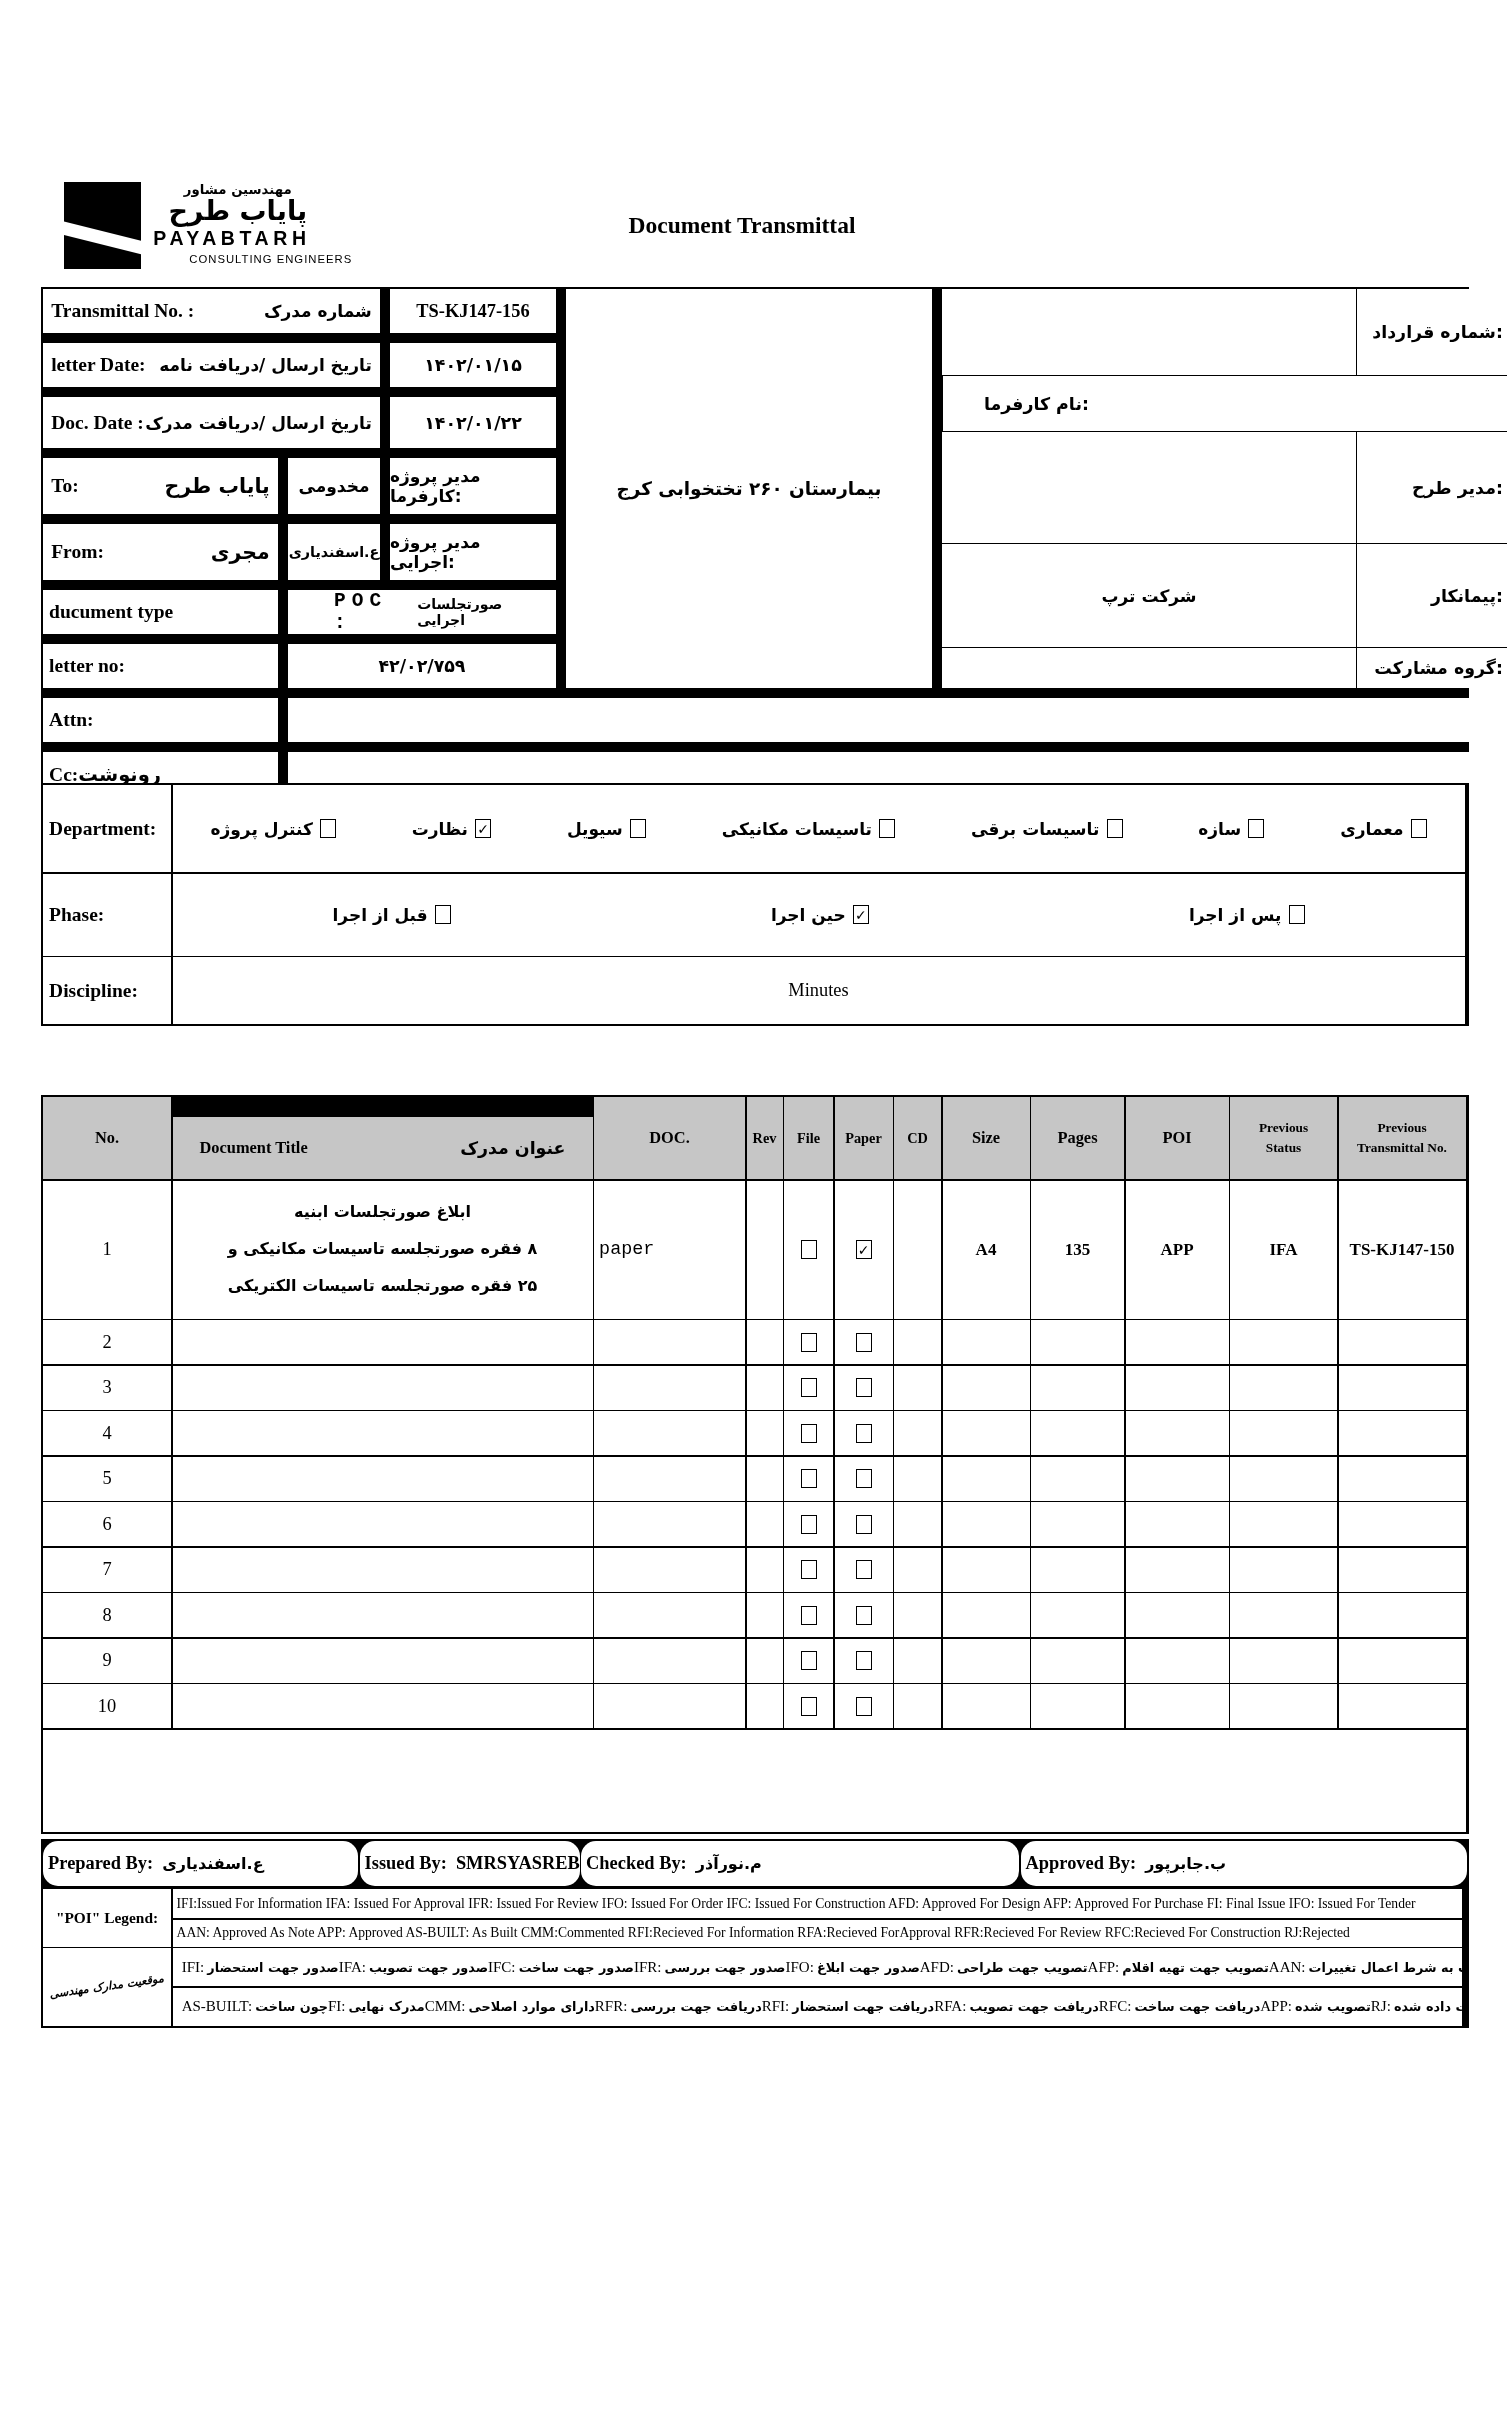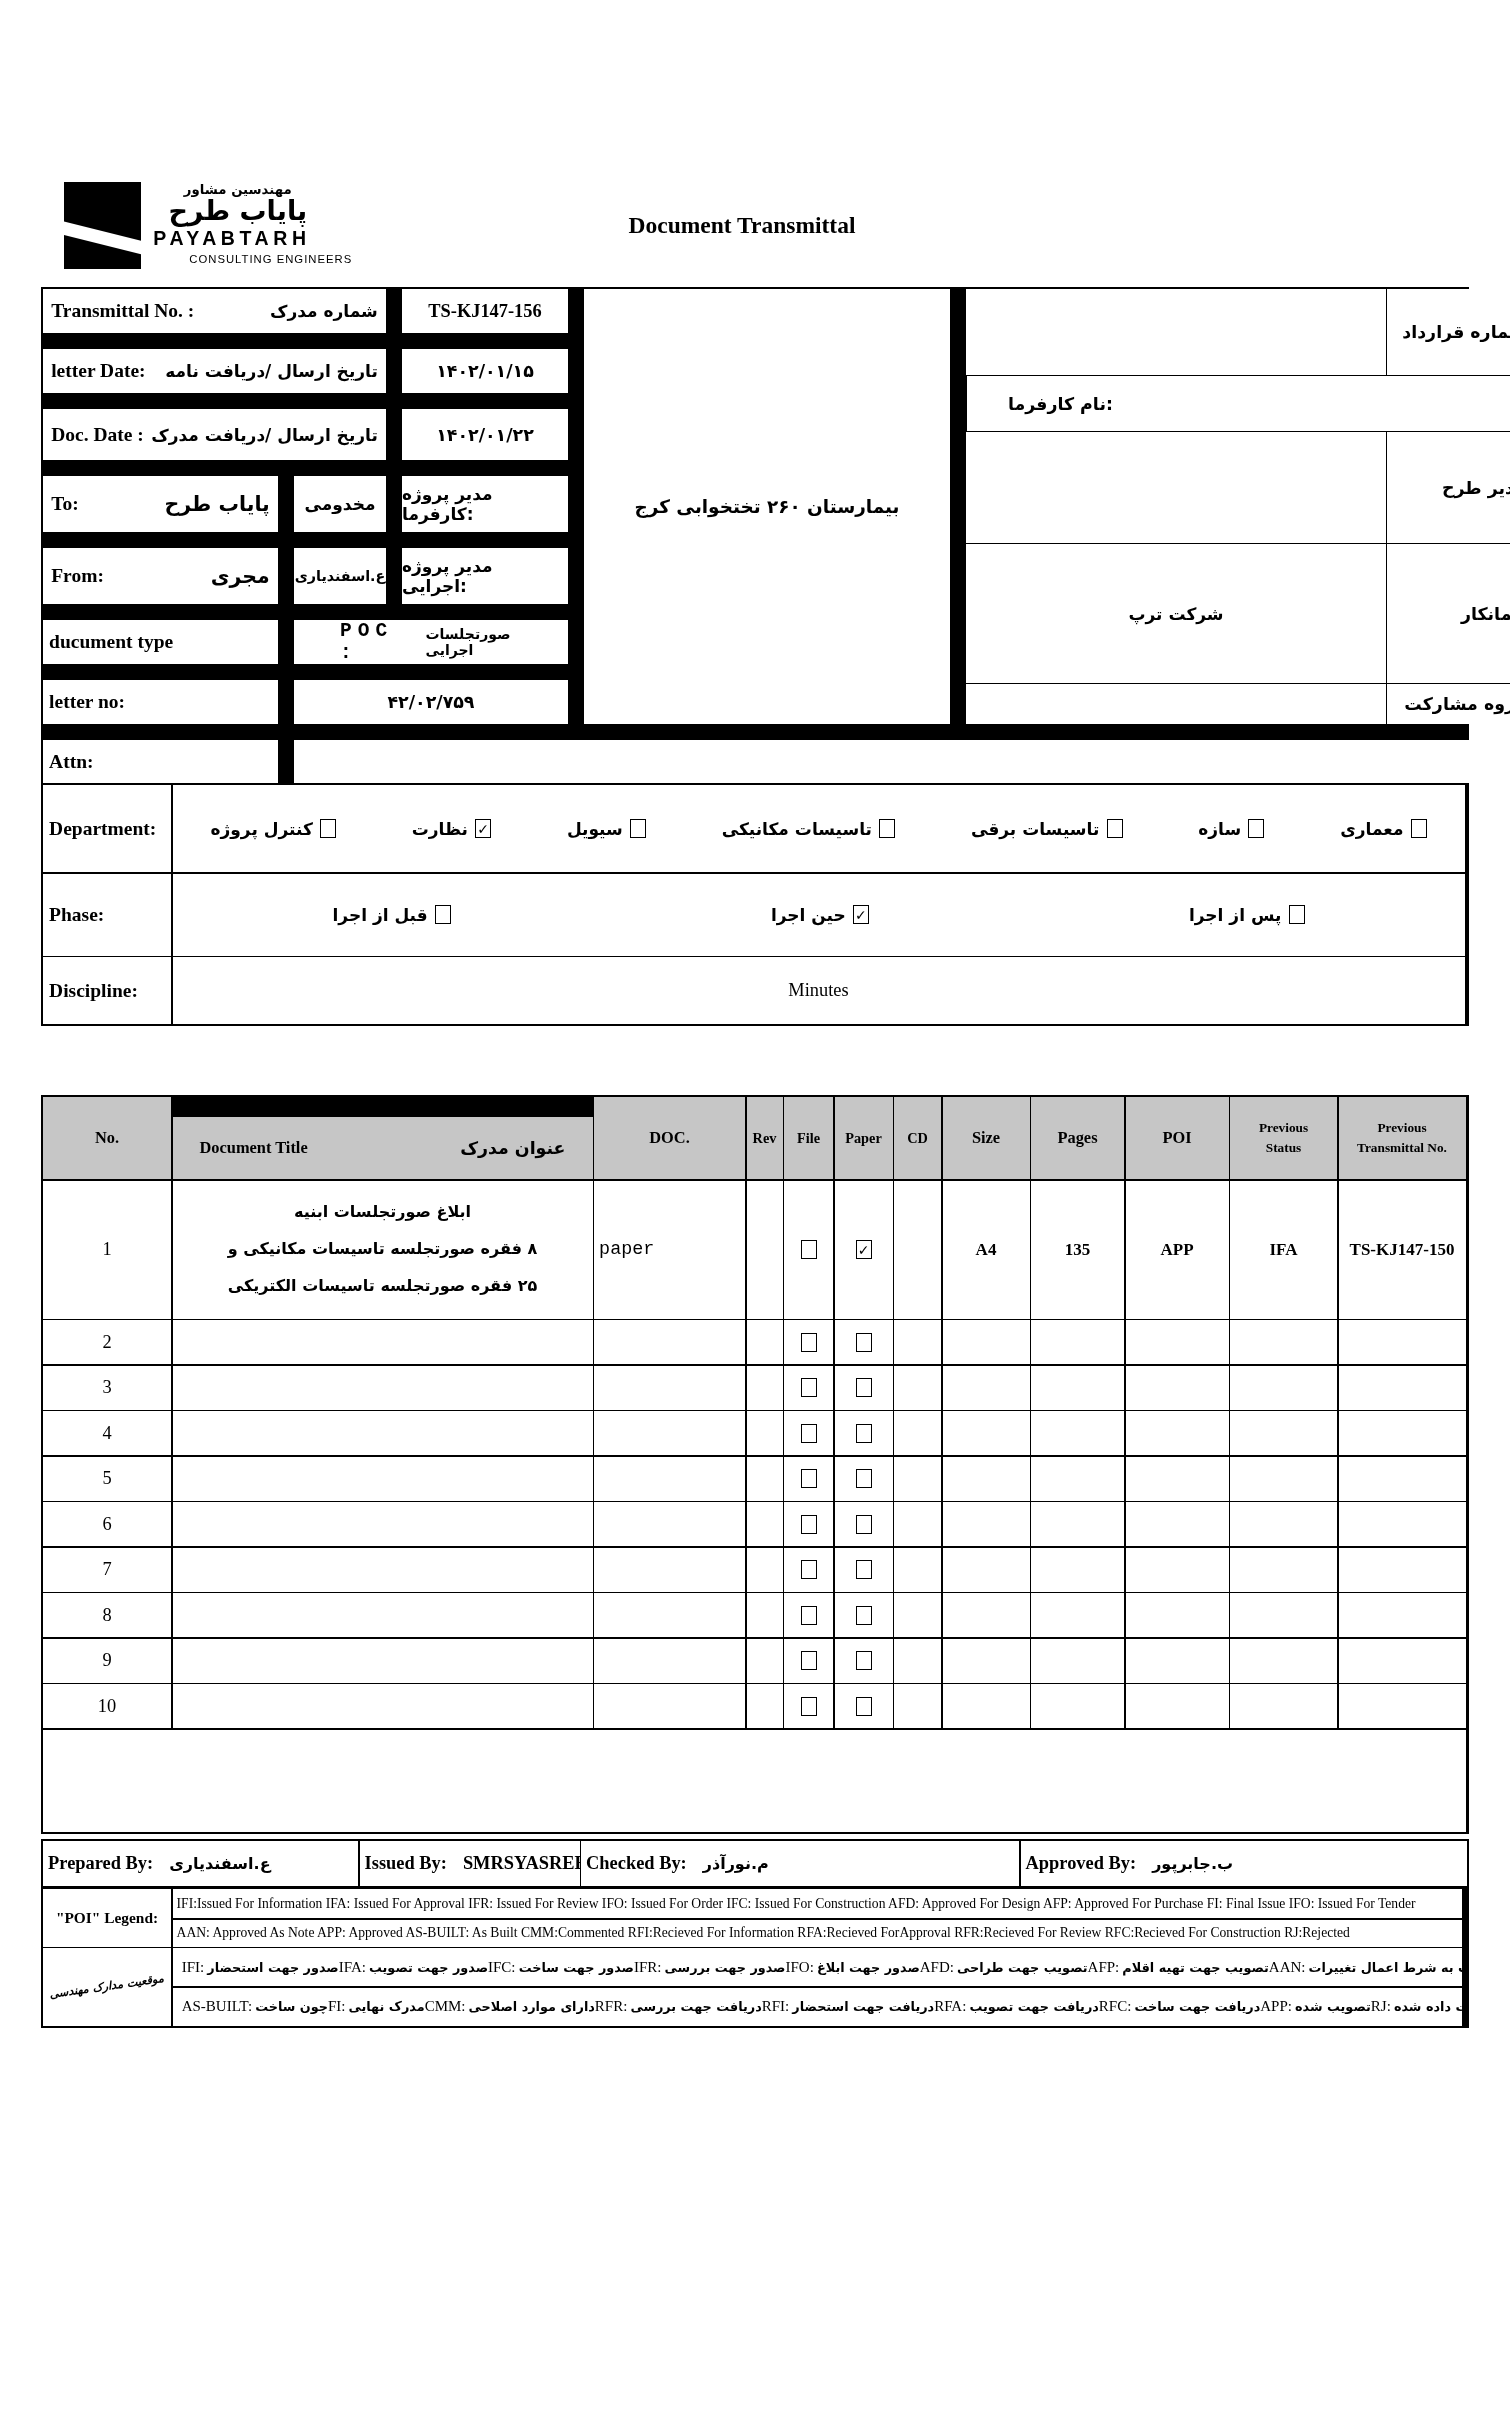--- a/index.html
+++ b/index.html
@@ -25,21 +25,21 @@
   .c{background:#fff;display:flex;align-items:center;box-sizing:border-box;overflow:hidden;}
   .center{justify-content:center;}
   .split{justify-content:space-between;padding:0 8.2px;}
   .rt{justify-content:flex-end;padding-right:6.1px;}
   .lf{justify-content:flex-start;padding-left:6.1px;}
   .en-lab{font-weight:bold;font-size:19.5px;}
   .fa-lab{font-size:17px;}
   .val{font-weight:bold;font-size:18.4px;}
 
   
-  .hdr{position:absolute;left:41px;top:287px;width:1428px;box-sizing:border-box;border:2.6px solid #000;background:#000;display:grid;gap:16px;
+  .hdr{position:absolute;left:41px;top:287px;width:1428px;box-sizing:border-box;border:2.6px solid #000;background:#000;display:grid;gap:10px;
        grid-template-columns:235px 92px 166px 366px 404px 151px;
        grid-template-rows:44px 44px 51px 56px 56px 44px 44px 44px 44px;}
   .proj-cell{flex-direction:column;justify-content:center;}
   .proj-name{font-size:18.4px;}
   .rblock{display:flex;flex-direction:column;background:#fff;}
   .rrow{display:flex;box-sizing:border-box;}
   .rrow + .rrow{border-top:1.5px solid #000;}
   .rrow .rv{flex:1;display:flex;align-items:center;justify-content:center;padding:0 5.1px;box-sizing:border-box;}
   .rrow .rl{width:151px;flex:none;border-left:1.5px solid #000;display:flex;align-items:center;justify-content:flex-end;padding-right:4.1px;box-sizing:border-box;}
   .rl .fa{font-size:17.4px;}
@@ -67,21 +67,21 @@
   .td{background:#fff;display:flex;align-items:center;justify-content:center;box-sizing:border-box;overflow:hidden;}
   .td .num{font-size:18.4px;font-weight:normal;}
   .td-title{flex-direction:column;justify-content:center;direction:rtl;}
   .td-title .tl{font-size:16px;line-height:2.3;text-align:center;}
   .td-doc{justify-content:flex-start;padding-left:5.1px;font-size:18.4px;}
   .td .cellval{font-weight:bold;font-size:17px;}
   .filler{grid-column:1/-1;background:#fff;}
 
   
   .sig{position:absolute;left:41px;top:1839px;width:1428px;height:49px;box-sizing:border-box;border:2.6px solid #000;display:flex;background:#000;gap:1.5px;}
-  .sig .sc{background:#fff;display:flex;align-items:center;padding-left:5.1px;box-sizing:border-box;gap:16px;overflow:hidden;}
+  .sig .sc{background:#fff;display:flex;align-items:center;padding-left:5.1px;box-sizing:border-box;gap:9px;overflow:hidden;border-radius:15px;}
   .sig .sl{font-weight:bold;font-size:18.4px;white-space:nowrap;}
   .sig .sv{font-size:16px;}
   .sv.latin{font-family:"Liberation Serif",serif;font-weight:bold;font-size:18.4px;}
 
   
   .lg{position:absolute;left:41px;top:1887px;width:1428px;box-sizing:border-box;border:2.6px solid #000;background:#000;display:grid;gap:1.5px;
       grid-template-columns:128px 1289px;grid-template-rows:29px 27px 38px 38px;}
   .lg-poilabel{font-weight:bold;font-size:15.4px;}
   .lg-en{font-size:13.6px;padding-left:4.1px;white-space:nowrap;}
   .lg-fa-row{display:flex;direction:ltr;justify-content:space-between;align-items:center;padding:0 9.2px;}

